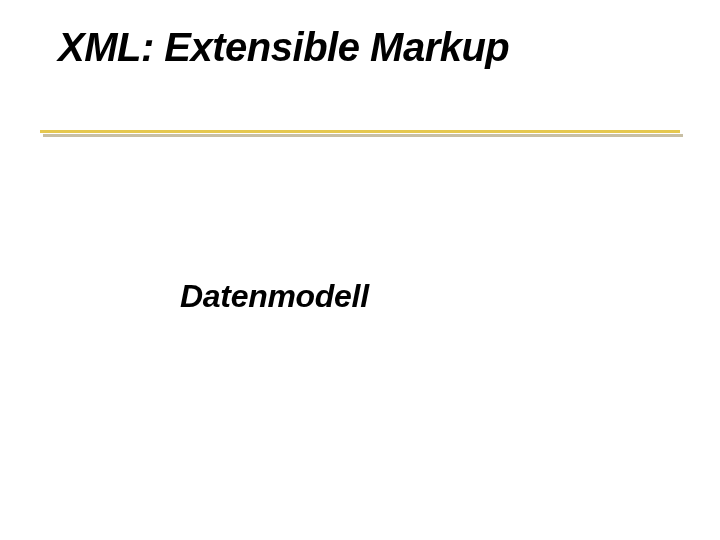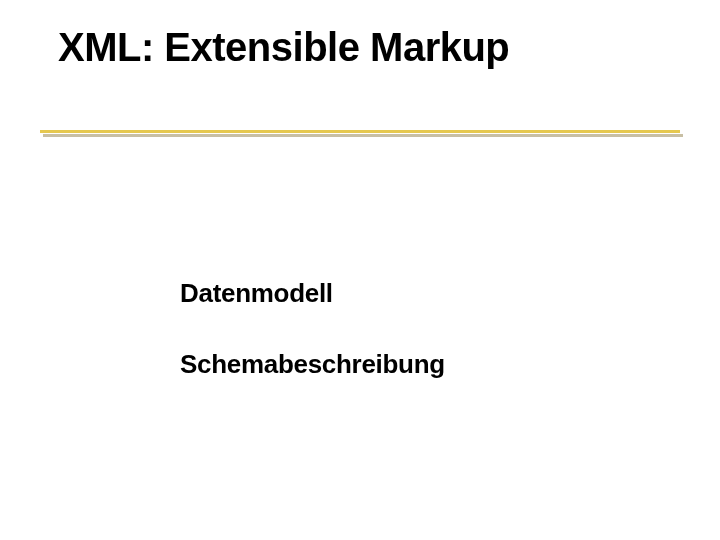--- a/index.html
+++ b/index.html
@@ -10,20 +10,21 @@
     background: #ffffff;
     font-family: Arial, Helvetica, sans-serif;
     color: #000000;
     overflow: hidden;
   }
   .slide {
     position: relative;
     width: 720px;
     height: 540px;
     box-sizing: border-box;
+    font-style: italic;
   }
   .title {
     position: absolute;
     left: 58px;
     top: 24px;
     width: 600px;
     font-size: 40px;
     font-weight: bold;
     line-height: 1.18;
     letter-spacing: -0.5px;
@@ -52,21 +53,21 @@
     height: 0;
     border-top: 3px solid #e6c84f;
   }
   .body-list {
     position: absolute;
     left: 180px;
     top: 278px;
     width: 480px;
   }
   .body-item {
-    font-size: 26px;
+    font-size: 32px;
     font-weight: bold;
     margin-bottom: 40px;
     letter-spacing: -0.3px;
   }
 </style>
 </head>
 <body>
 
 <div class="slide">
 
@@ -74,16 +75,15 @@
     <span>XML: Extensible Markup</span><br>
   </div>
 
   <div class="rule-container">
     <div class="rule-shadow"></div>
     <div class="rule-line"></div>
   </div>
 
   <div class="body-list">
     <div class="body-item">Datenmodell</div>
-    <div class="body-item">Schemabeschreibung</div>
   </div>
 
 </div>
 
 </body></html>

